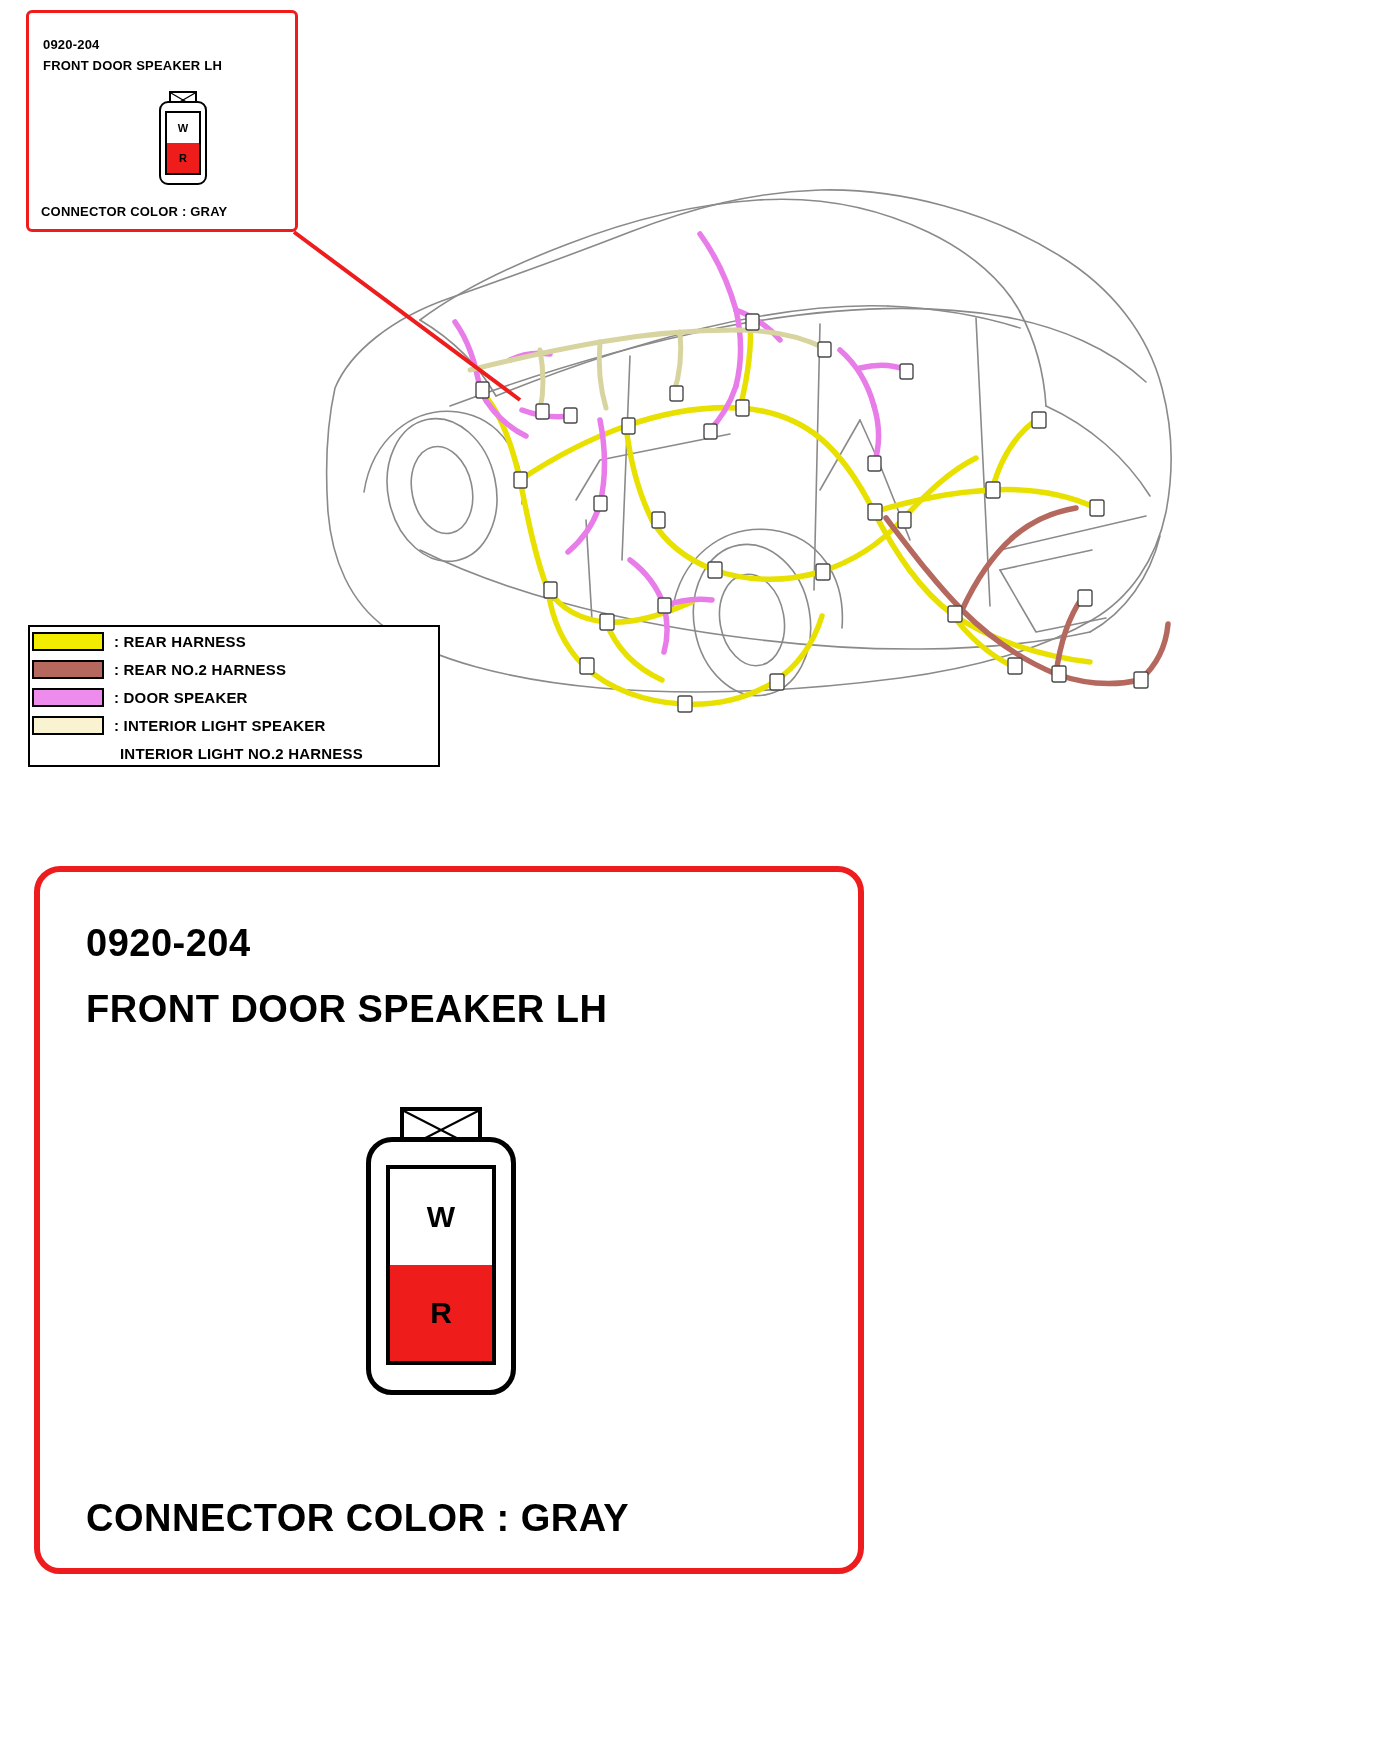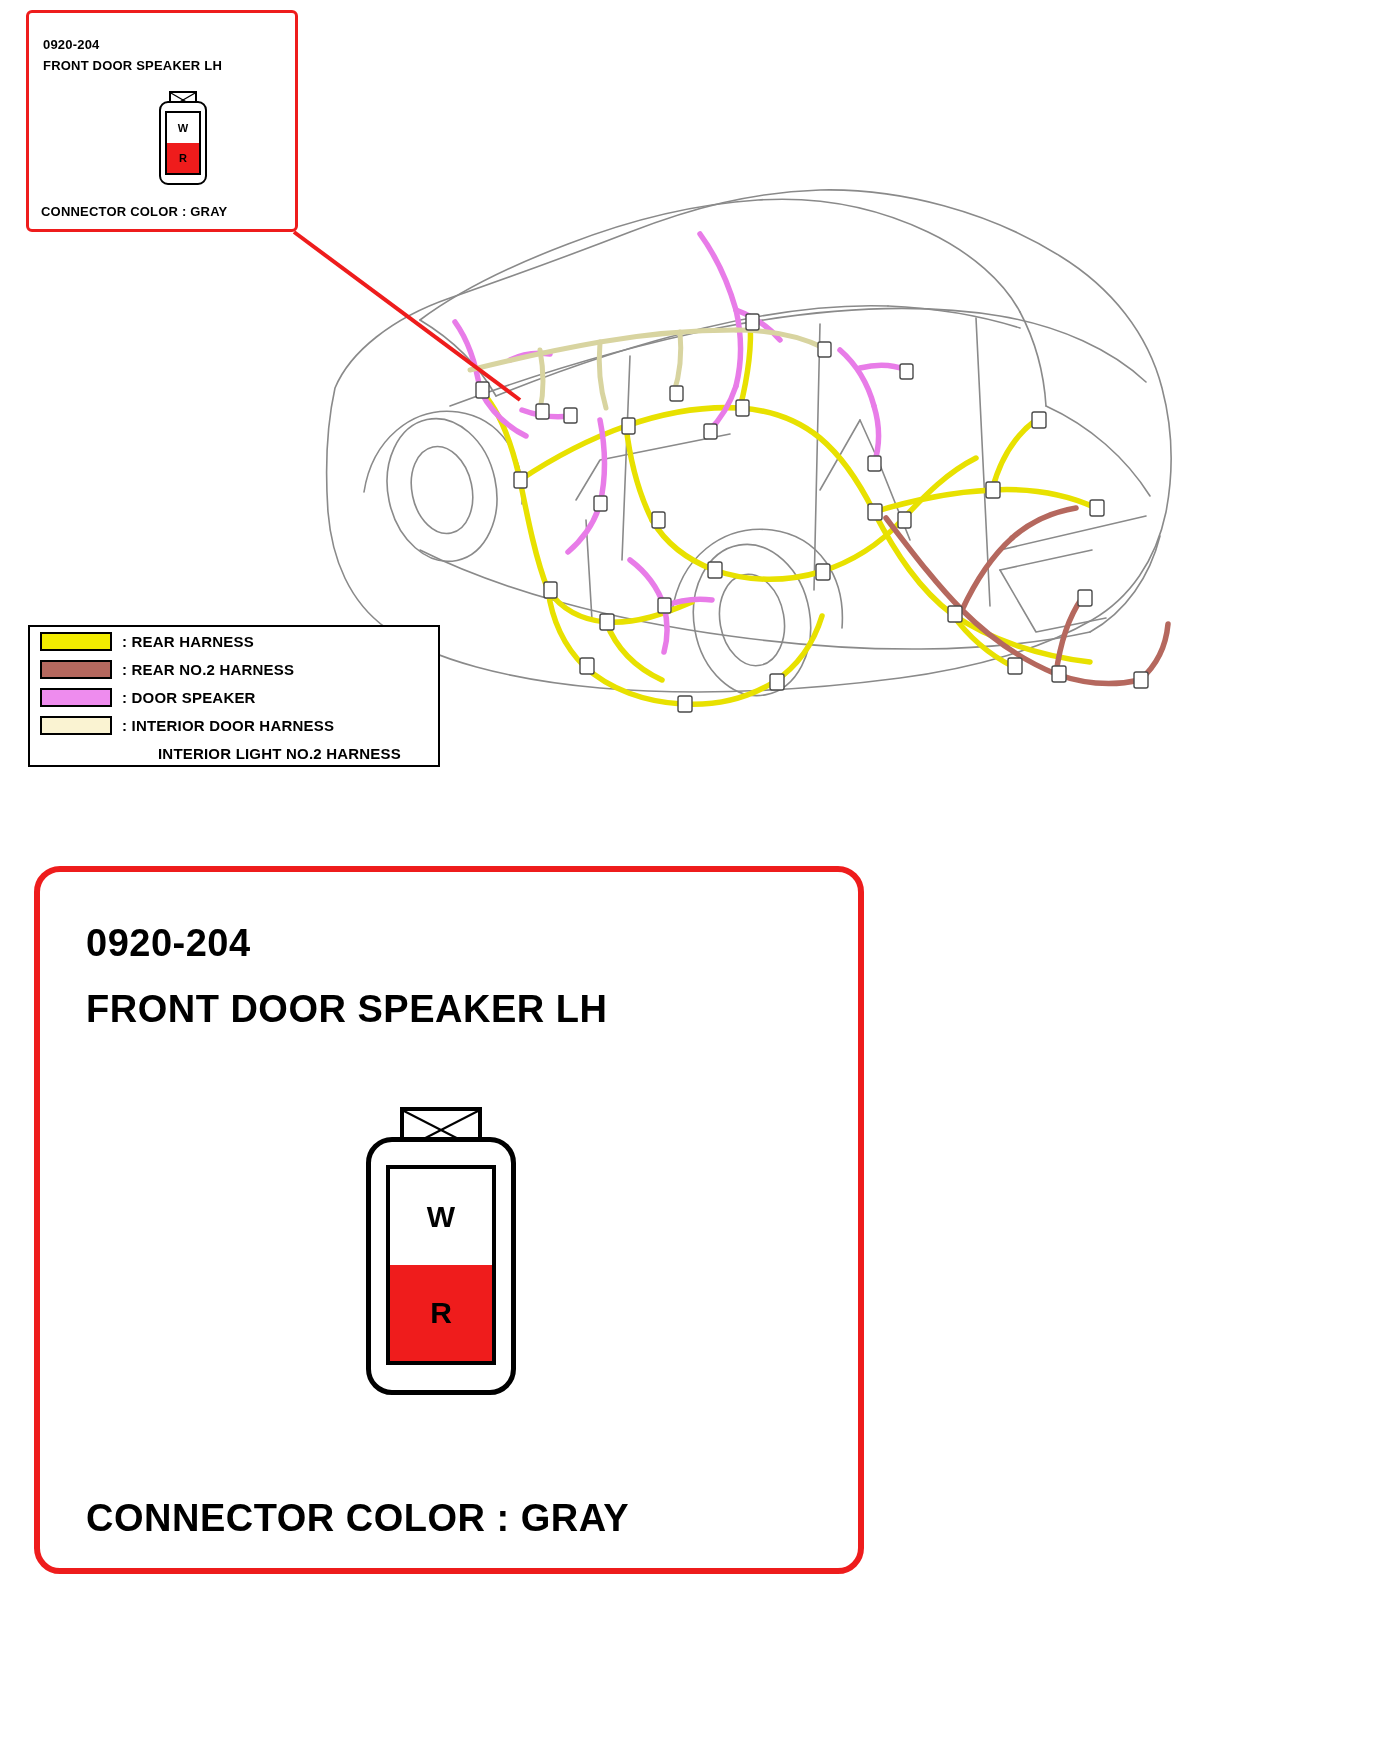--- a/index.html
+++ b/index.html
@@ -142,41 +142,41 @@
     border: 2.5px solid #000;
     background: #ffffff;
     box-sizing: border-box;
     z-index: 4;
   }
   .legend-row {
     position: relative;
     height: 28px;
     display: flex;
     align-items: center;
-    padding-left: 10px;
+    padding-left: 2px;
   }
   .swatch {
     width: 72px;
     height: 19px;
     border: 2px solid #000;
     box-sizing: border-box;
     margin-right: 10px;
     flex: none;
   }
   .legend-label {
     font-size: 15px;
     font-weight: bold;
     letter-spacing: 0.2px;
     white-space: nowrap;
   }
   .legend-row.cont {
     padding-left: 10px;
   }
   .legend-row.cont .legend-label {
-    margin-left: 118px;
+    margin-left: 80px;
   }
 
   
   #bottom-callout {
     position: absolute;
     left: 34px;
     top: 866px;
     width: 830px;
     height: 708px;
     border: 6px solid #ee1c1c;
@@ -413,21 +413,21 @@
   <div class="legend-row">
     <span class="swatch" style="background:#B5685E"></span>
     <span class="legend-label">: REAR NO.2 HARNESS</span>
   </div>
   <div class="legend-row">
     <span class="swatch" style="background:#EE8CEE"></span>
     <span class="legend-label">: DOOR SPEAKER</span>
   </div>
   <div class="legend-row">
     <span class="swatch" style="background:#FAF3D2"></span>
-    <span class="legend-label">: INTERIOR DOOR HARNESS</span>
+    <span class="legend-label">: INTERIOR LIGHT SPEAKER</span>
   </div>
   <div class="legend-row cont">
     <span class="legend-label">INTERIOR LIGHT NO.2 HARNESS</span>
   </div>
 </div>
 
 <div id="bottom-callout">
   <div class="big-code">0920-204</div>
   <div class="big-name">FRONT DOOR SPEAKER LH</div>
 

